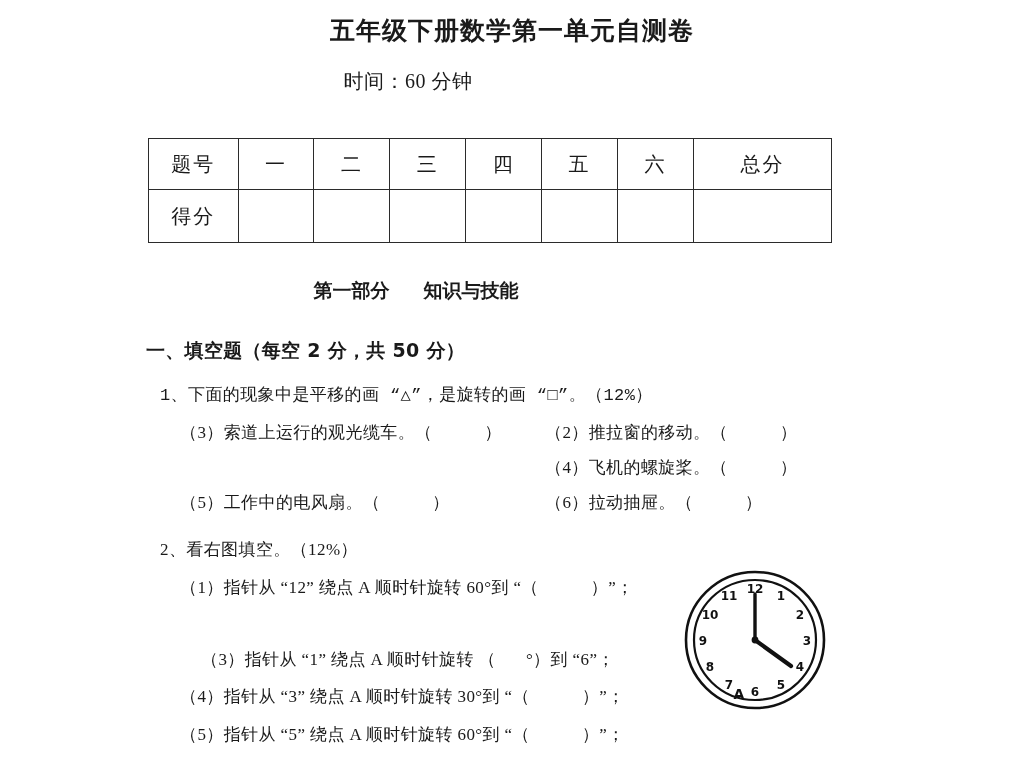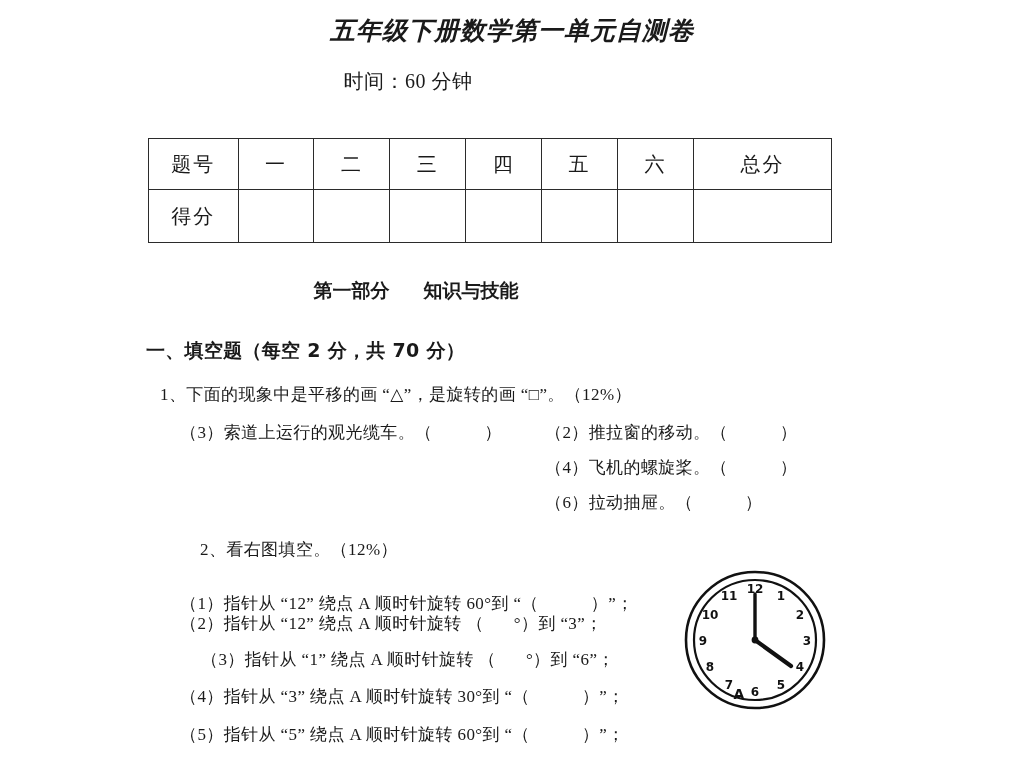--- a/index.html
+++ b/index.html
@@ -28,21 +28,20 @@
   .doc-title {
     position: absolute;
     left: 0;
     top: 14px;
     width: 1024px;
     text-align: center;
     font-size: 25px;
     font-weight: bold;
     letter-spacing: 1px;
     font-family: "DejaVu Sans", "Liberation Sans", sans-serif;
-    font-style: italic;
   }
 
   .doc-subtitle {
     position: absolute;
     left: 0;
     top: 68px;
     width: 816px;
     text-align: center;
     font-size: 20px;
     letter-spacing: 0.5px;
@@ -166,46 +165,46 @@
           <td></td>
         </tr>
       </tbody>
     </table>
   </div>
 
   <div class="part-heading">
     <span>第一部分</span><span class="gap"></span><span>知识与技能</span>
   </div>
 
-  <div class="section-heading">一、填空题（每空 2 分，共 70 分）</div>
-
-  <div class="q-line q-num" style="top:383px;">1、下面的现象中是平移的画 “△”，是旋转的画 “□”。（12%）</div>
+  <div class="section-heading">一、填空题（每空 2 分，共 50 分）</div>
+
+  <div class="q-line q-num" style="top:383px;font-family:Liberation Mono, monospace;">1、下面的现象中是平移的画 “△”，是旋转的画 “□”。（12%）</div>
 
   <div class="q-line q-sub" style="top:421px;">
     <span>（3）索道上运行的观光缆车。（</span><span class="blank"></span><span>）</span>
   </div>
   <div class="q-line q-right" style="top:421px;">
     <span>（2）推拉窗的移动。（</span><span class="blank"></span><span>）</span>
   </div>
 
   <div class="q-line q-right" style="top:456px;">
     <span>（4）飞机的螺旋桨。（</span><span class="blank"></span><span>）</span>
   </div>
 
+  <div class="q-line q-sub" style="top:491px;">
+    <span>（5）工作中的电风扇。（</span><span class="blank"></span><span>）</span>
+  </div>
   <div class="q-line q-right" style="top:491px;">
     <span>（6）拉动抽屉。（</span><span class="blank"></span><span>）</span>
   </div>
 
-  <div class="q-line q-num" style="top:538px;margin-left:40px;">2、看右图填空。（12%）</div>
-
-  <div class="q-line q-sub" style="top:576px;margin-top:16px;">
+  <div class="q-line q-num" style="top:538px;">2、看右图填空。（12%）</div>
+
+  <div class="q-line q-sub" style="top:576px;">
     <span>（1）指针从 “12” 绕点 A 顺时针旋转 60°到 “（</span><span class="blank"></span><span>）”；</span>
-  </div>
-  <div class="q-line q-sub" style="top:612px;">
-    <span>（2）指针从 “12” 绕点 A 顺时针旋转 （</span><span class="blank-sm"></span><span>°）到 “3”；</span>
   </div>
   <div class="q-line q-sub" style="top:648px;margin-left:21px;">
     <span>（3）指针从 “1” 绕点 A 顺时针旋转 （</span><span class="blank-sm"></span><span>°）到 “6”；</span>
   </div>
   <div class="q-line q-sub" style="top:685px;">
     <span>（4）指针从 “3” 绕点 A 顺时针旋转 30°到 “（</span><span class="blank"></span><span>）”；</span>
   </div>
   <div class="q-line q-sub" style="top:723px;">
     <span>（5）指针从 “5” 绕点 A 顺时针旋转 60°到 “（</span><span class="blank"></span><span>）”；</span>
   </div>

